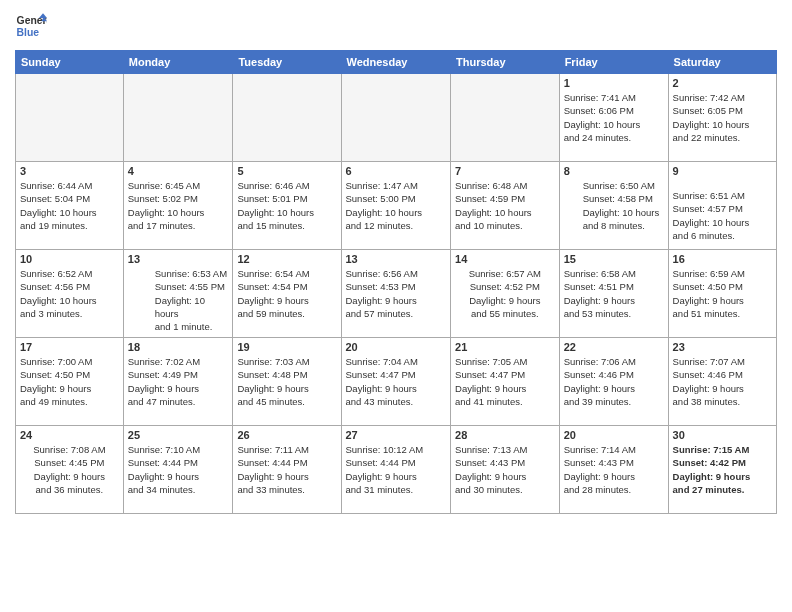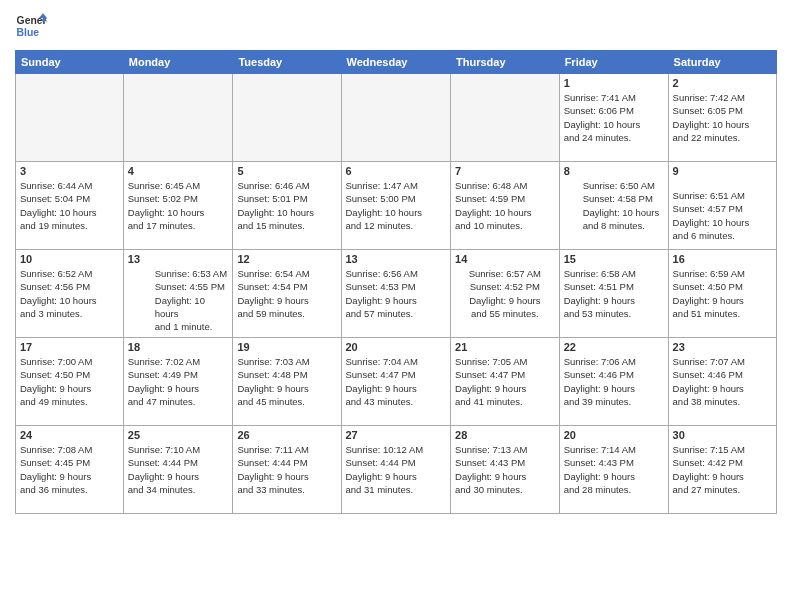--- a/index.html
+++ b/index.html
@@ -282,21 +282,21 @@
             <span class="day-num">23</span>
             <div class="day-info" style="white-space: pre-line;">Sunrise: 7:07 AM
 Sunset: 4:46 PM
 Daylight: 9 hours
 and 38 minutes.</div>
           </td>
         </tr>
         <tr>
           <td>
             <span class="day-num">24</span>
-            <div class="day-info" style="white-space: pre-line;">Sunrise: 7:08 AM
+            <div class="day-info" style="white-space: pre-line; text-align: center;">Sunrise: 7:08 AM
 Sunset: 4:45 PM
 Daylight: 9 hours
 and 36 minutes.</div>
           </td>
           <td>
             <span class="day-num">25</span>
             <div class="day-info" style="white-space: pre-line;">Sunrise: 7:10 AM
 Sunset: 4:44 PM
 Daylight: 9 hours
 and 34 minutes.</div>
@@ -324,21 +324,21 @@
           </td>
           <td>
             <span class="day-num">20</span>
             <div class="day-info" style="white-space: pre-line;">Sunrise: 7:14 AM
 Sunset: 4:43 PM
 Daylight: 9 hours
 and 28 minutes.</div>
           </td>
           <td>
             <span class="day-num">30</span>
-            <div class="day-info" style="white-space: pre-line;">Sunrise: 7:15 AM
+            <div class="day-info" style="white-space: pre-line; font-weight: bold;">Sunrise: 7:15 AM
 Sunset: 4:42 PM
 Daylight: 9 hours
 and 27 minutes.</div>
           </td>
         </tr>
       </tbody>
   </table>
 </div>
 
 </body></html>

